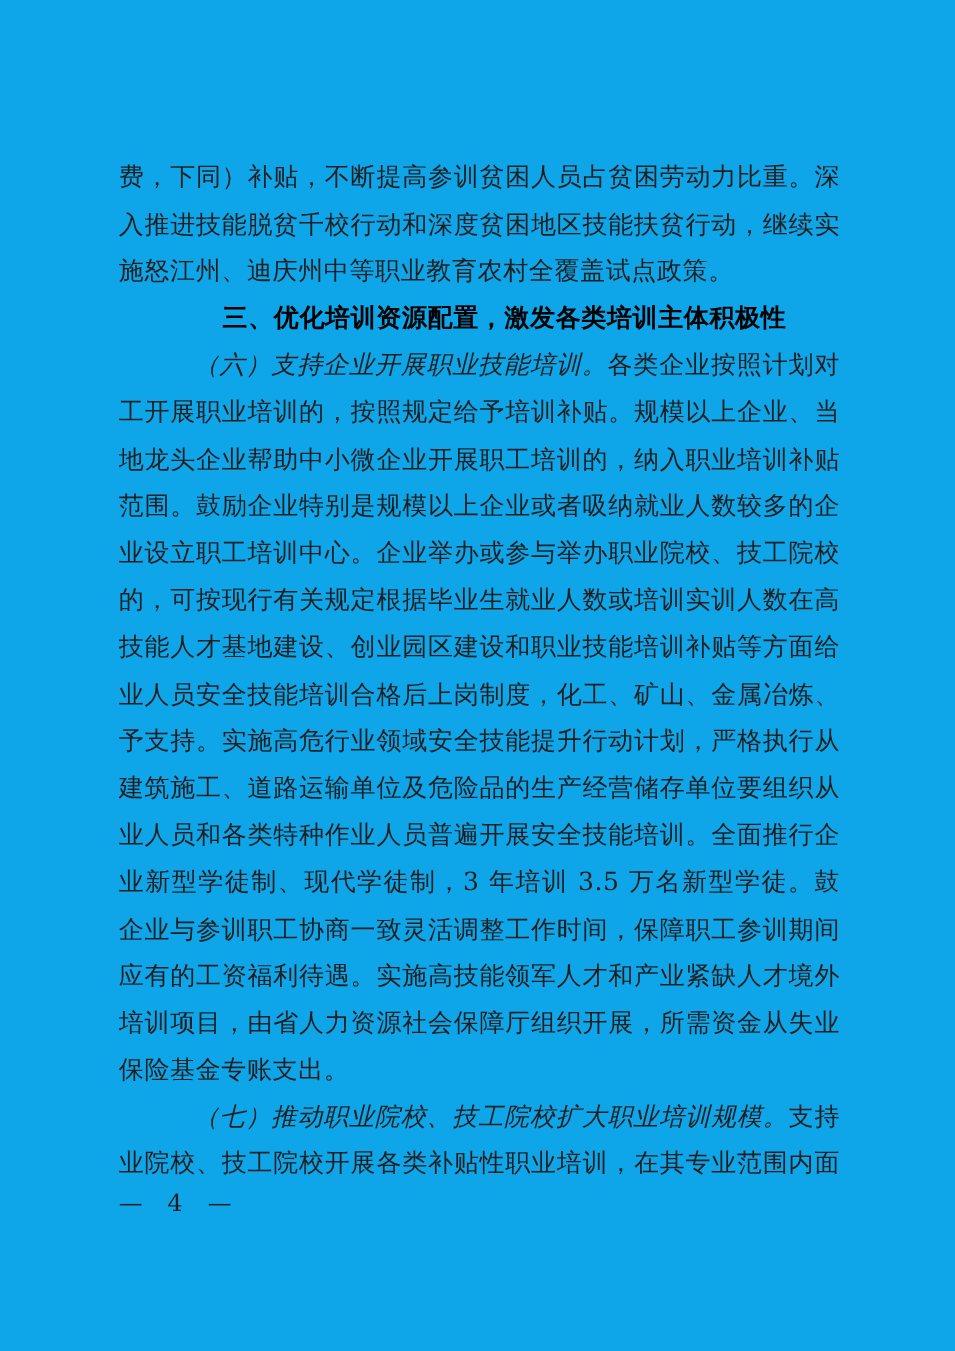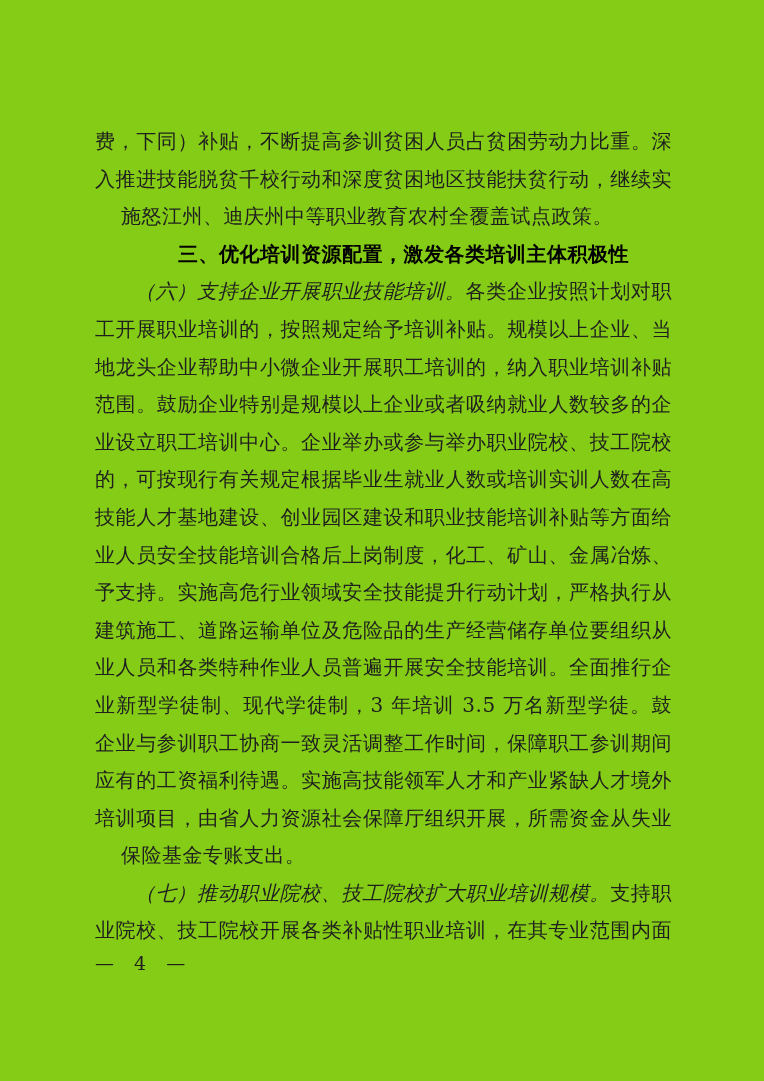--- a/index.html
+++ b/index.html
@@ -11,21 +11,21 @@
     height: 1081px;
     background: #ffffff;
     position: relative;
     overflow: hidden;
     font-family: "DejaVu Serif", serif;
     color: #1f1f1f;
   }
   .page {
     position: absolute;
     inset: 0;
-    background: #84cc16;
+    background: #0ea5e9;
     text-decoration: underline;
   }
   .content {
     position: absolute;
     left: 95px;
     top: 123px;
     width: 577px;
   }
   .line {
     font-size: 20px;
@@ -38,40 +38,40 @@
   
   .fill {
     text-align: justify;
     text-align-last: justify;
     text-justify: inter-character;
   }
   
   .end {
     text-align: right;
     text-align-last: left;
-    margin-left: 26px;
   }
   .indent {
     text-indent: 2em;
   }
   .heading {
     margin: 0;
     font-family: "DejaVu Sans", sans-serif;
     font-weight: 700;
     color: #000000;
     font-size: 20px;
     line-height: 37.6px;
     height: 37.6px;
     text-indent: 2em;
     text-align: center;
     letter-spacing: 0.5px;
   }
   
   .lead {
     font-style: italic;
+    margin-left: 20px;
   }
   .page-number {
     position: absolute;
     left: 95px;
     top: 950px;
     font-size: 19px;
     line-height: 26px;
     letter-spacing: 7px;
     color: #1f1f1f;
     font-family: "DejaVu Serif", serif;

